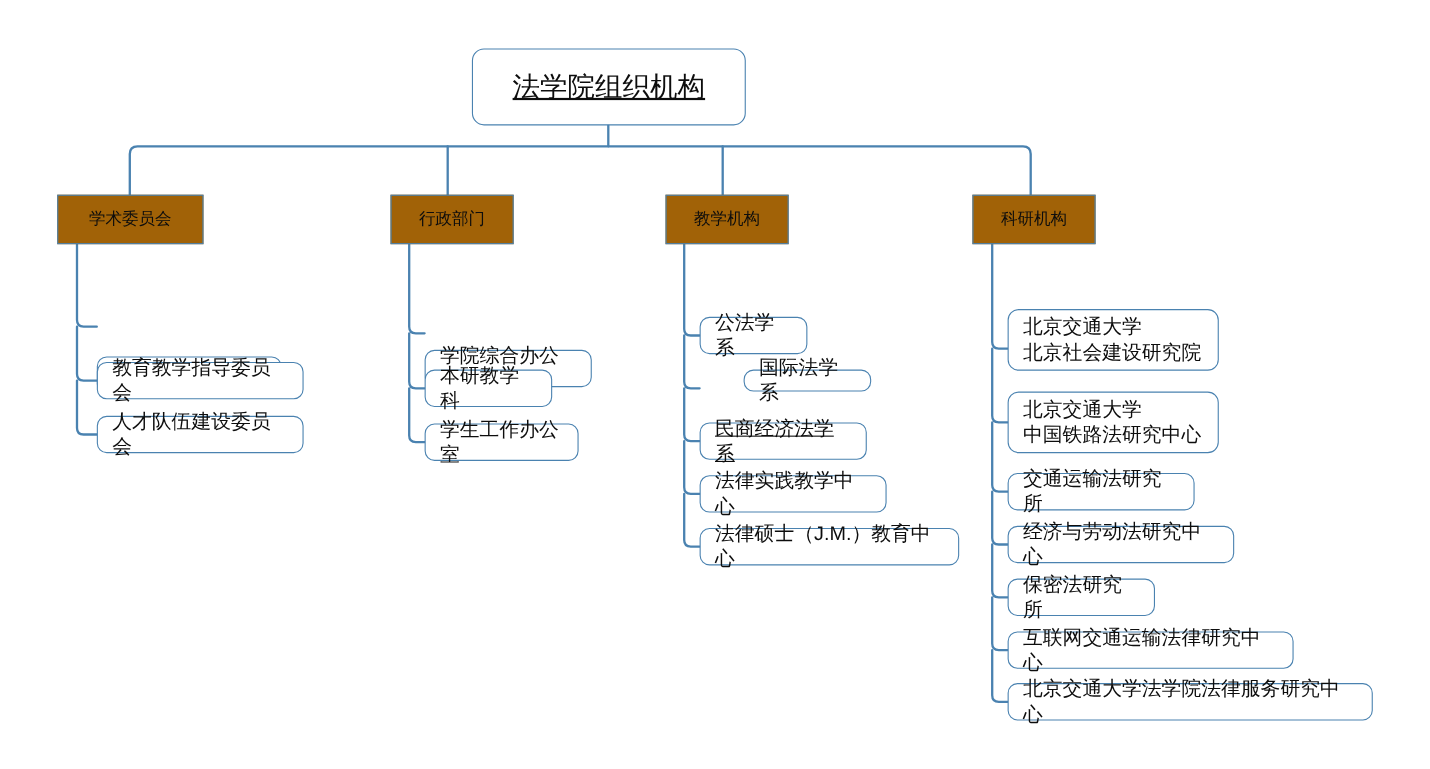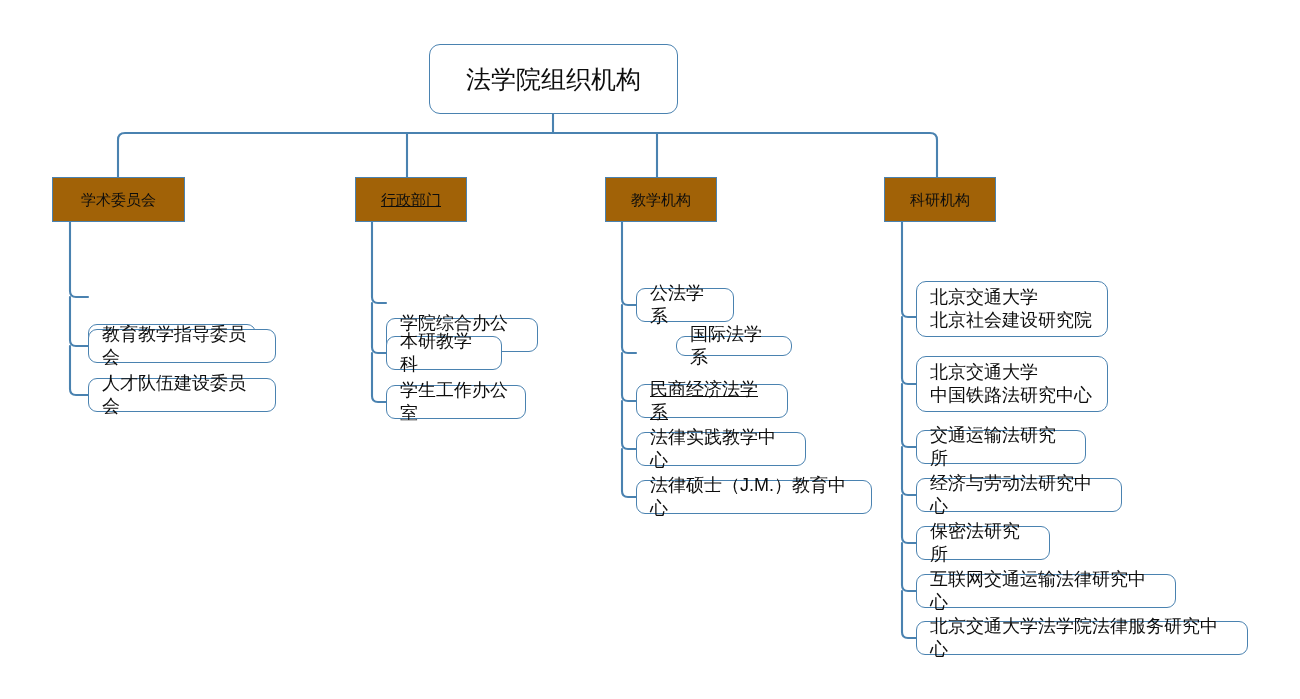--- a/index.html
+++ b/index.html
@@ -93,28 +93,28 @@
       <path d="M 902 222 L 902 311 Q 902 317 908 317 L 916 317"></path>
       <path d="M 902 317 L 902 378 Q 902 384 908 384 L 916 384"></path>
       <path d="M 902 384 L 902 441 Q 902 447 908 447 L 916 447"></path>
       <path d="M 902 447 L 902 489 Q 902 495 908 495 L 916 495"></path>
       <path d="M 902 495 L 902 537 Q 902 543 908 543 L 916 543"></path>
       <path d="M 902 543 L 902 585 Q 902 591 908 591 L 916 591"></path>
       <path d="M 902 591 L 902 632 Q 902 638 908 638 L 916 638"></path>
     </g>
   </svg>
 
-  <div class="node root" style="left:429px; top:44px; width:249px; height:70px;">
+  <div class="node root" style="left:429px; top:44px; width:249px; height:70px;text-decoration:underline;">
     <span>法学院组织机构</span>
   </div>
 
   <div class="node lvl2" style="left:52px; top:177px; width:133px; height:45px;">
     <span>学术委员会</span>
   </div>
-  <div class="node lvl2" style="left:355px; top:177px; width:112px; height:45px;text-decoration:underline;">
+  <div class="node lvl2" style="left:355px; top:177px; width:112px; height:45px;">
     <span>行政部门</span>
   </div>
   <div class="node lvl2" style="left:884px; top:177px; width:112px; height:45px;">
     <span>科研机构</span>
   </div>
   <div class="node lvl2" style="left:605px; top:177px; width:112px; height:45px;">
     <span>教学机构</span>
   </div>
 
   <div class="node lvl3" style="left:88px; top:280px; width:168px; height:34px;margin-top:44px;">

